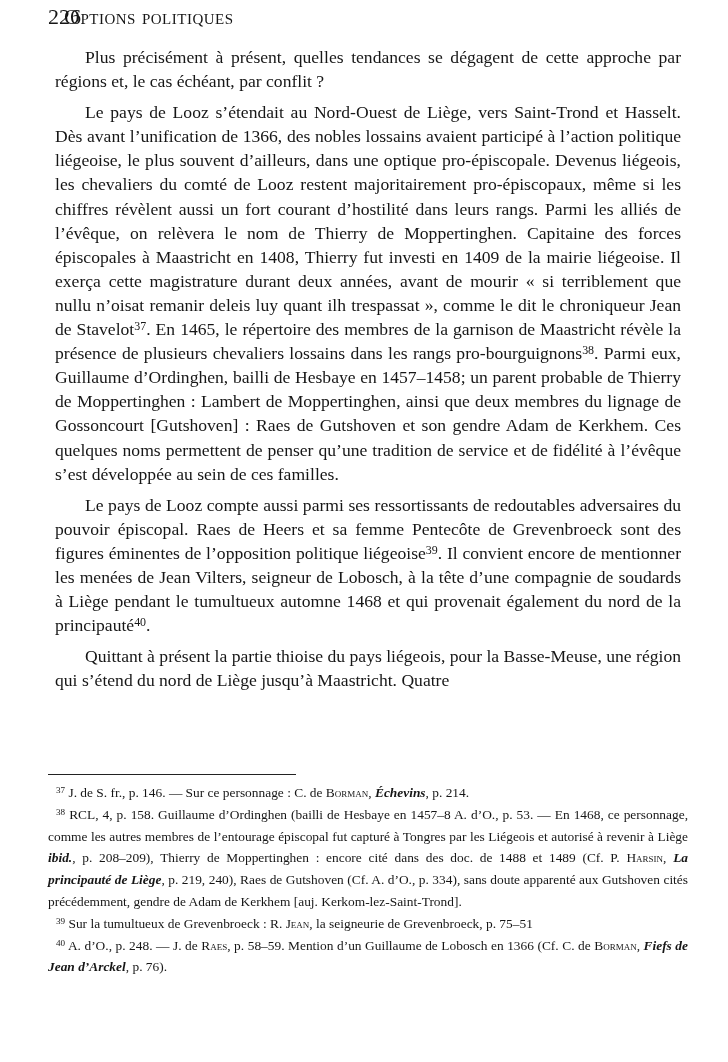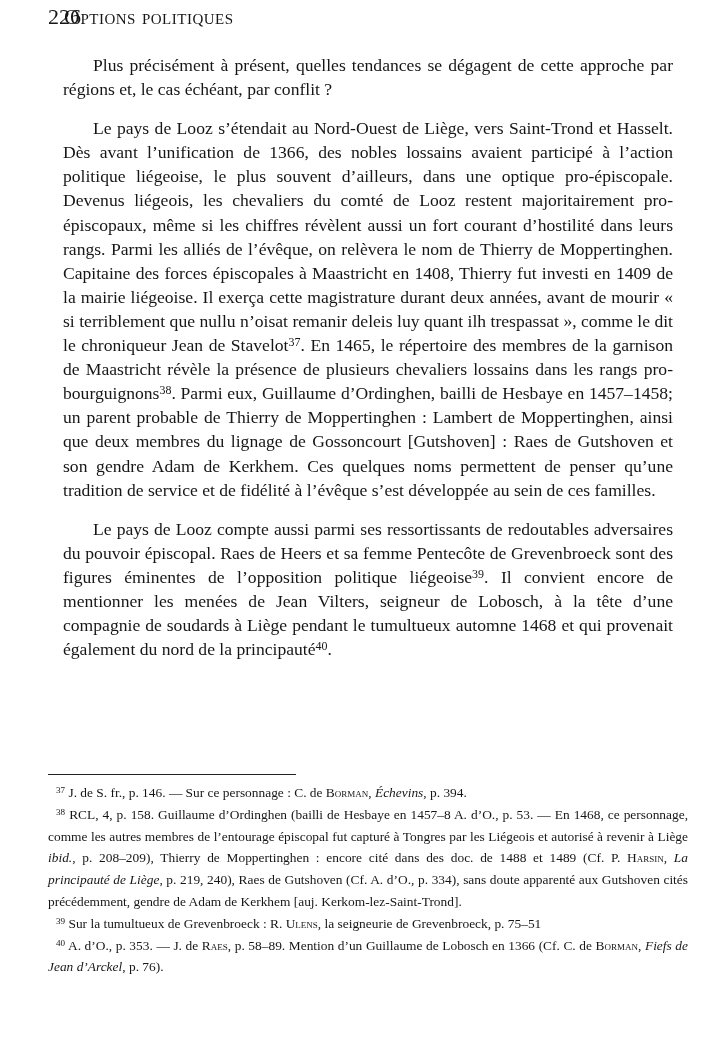--- a/index.html
+++ b/index.html
@@ -15,48 +15,49 @@
   }
   .page-number { position: absolute; left: 0; top: 0; }
   .running-head {
     position: absolute; left: 16px; right: 0; text-align: left; top: 0;
     font-variant: small-caps; letter-spacing: 0.5px;
   }
   .body-text {
     position: absolute; left: 48px; width: 640px; top: 38px;
     font-size: 17.6px; line-height: 24.1px; text-align: justify;
   }
-  .body-text p { margin: 15px; text-indent: 30px; }
+  .body-text p { margin: 7px; text-indent: 30px; }
   .fn-rule {
     position: absolute; left: 48px; top: 774px; width: 248px; height: 0;
     border-top: 1.5px solid #222;
   }
   .footnotes {
     position: absolute; left: 48px; width: 640px; top: 782px;
     font-size: 13.4px; line-height: 21.8px; text-align: justify;
   }
   .footnotes p { margin: 0; text-indent: 8px; }
   sup { font-size: 68%; line-height: 0; vertical-align: 0.45em; }
   .sc { font-variant: small-caps; }
-  .it { font-style: italic; }
+  .it { font-style: italic; font-weight: bold; }
 </style>
 </head>
 <body>
 
 <div class="header">
   <span class="page-number">226</span>
   <span class="running-head">Options politiques</span>
 </div>
 
 <div class="body-text" id="body-text">
     <p><span>Plus précisément à présent, quelles tendances se dégagent de cette approche par régions et, le cas échéant, par conflit ?</span></p>
     <p><span>Le pays de Looz s’étendait au Nord-Ouest de Liège, vers Saint-Trond et Hasselt. Dès avant l’unification de 1366, des nobles lossains avaient participé à l’action politique liégeoise, le plus souvent d’ailleurs, dans une optique pro-épiscopale. Devenus liégeois, les chevaliers du comté de Looz restent majoritairement pro-épiscopaux, même si les chiffres révèlent aussi un fort courant d’hostilité dans leurs rangs. Parmi les alliés de l’évêque, on relèvera le nom de Thierry de Moppertinghen. Capitaine des forces épiscopales à Maastricht en 1408, Thierry fut investi en 1409 de la mairie liégeoise. Il exerça cette magistrature durant deux années, avant de mourir « si terriblement que nullu n’oisat remanir deleis luy quant ilh trespassat », comme le dit le chroniqueur Jean de Stavelot</span><sup>37</sup><span>. En 1465, le répertoire des membres de la garnison de Maastricht révèle la présence de plusieurs chevaliers lossains dans les rangs pro-bourguignons</span><sup>38</sup><span>. Parmi eux, Guillaume d’Ordinghen, bailli de Hesbaye en 1457–1458; un parent probable de Thierry de Moppertinghen : Lambert de Moppertinghen, ainsi que deux membres du lignage de Gossoncourt [Gutshoven] : Raes de Gutshoven et son gendre Adam de Kerkhem. Ces quelques noms permettent de penser qu’une tradition de service et de fidélité à l’évêque s’est développée au sein de ces familles.</span></p>
     <p><span>Le pays de Looz compte aussi parmi ses ressortissants de redoutables adversaires du pouvoir épiscopal. Raes de Heers et sa femme Pentecôte de Grevenbroeck sont des figures éminentes de l’opposition politique liégeoise</span><sup>39</sup><span>. Il convient encore de mentionner les menées de Jean Vilters, seigneur de Lobosch, à la tête d’une compagnie de soudards à Liège pendant le tumultueux automne 1468 et qui provenait également du nord de la principauté</span><sup>40</sup><span>.</span></p>
+    <p><span>Quittant à présent la partie thioise du pays liégeois, pour la Basse-Meuse, une région qui s’étend du nord de Liège jusqu’à Maastricht. Quatre</span></p>
   </div>
 
 <div class="fn-rule"></div>
 
 <div class="footnotes" id="footnotes">
-    <p><sup>37</sup><span> J. de S. fr., p. 146. — Sur ce personnage : C. de </span><span class="sc">Borman</span><span>, </span><span class="it">Échevins</span><span>, p. 394.</span></p>
+    <p><sup>37</sup><span> J. de S. fr., p. 146. — Sur ce personnage : C. de </span><span class="sc">Borman</span><span>, </span><span class="it">Échevins</span><span>, p. 214.</span></p>
     <p><sup>38</sup><span> RCL, 4, p. 158. Guillaume d’Ordinghen (bailli de Hesbaye en 1457–8 A. d’O., p. 53. — En 1468, ce personnage, comme les autres membres de l’entourage épiscopal fut capturé à Tongres par les Liégeois et autorisé à revenir à Liège </span><span class="it">ibid.</span><span>, p. 208–209), Thierry de Moppertinghen : encore cité dans des doc. de 1488 et 1489 (Cf. P. </span><span class="sc">Harsin</span><span>, </span><span class="it">La principauté de Liège</span><span>, p. 219, 240), Raes de Gutshoven (Cf. A. d’O., p. 334), sans doute apparenté aux Gutshoven cités précédemment, gendre de Adam de Kerkhem [auj. Kerkom-lez-Saint-Trond].</span></p>
-    <p><sup>39</sup><span> Sur la tumultueux de Grevenbroeck : R. </span><span class="sc">Ulens</span><span>, la seigneurie de Grevenbroeck, p. 75–51</span></p>
-    <p><sup>40</sup><span> A. d’O., p. 353. — J. de </span><span class="sc">Raes</span><span>, p. 58–89. Mention d’un Guillaume de Lobosch en 1366 (Cf. C. de </span><span class="sc">Borman</span><span>, </span><span class="it">Fiefs de Jean d’Arckel</span><span>, p. 76).</span></p>
+    <p><sup>39</sup><span> Sur la tumultueux de Grevenbroeck : R. </span><span class="sc">Jean</span><span>, la seigneurie de Grevenbroeck, p. 75–51</span></p>
+    <p><sup>40</sup><span> A. d’O., p. 248. — J. de </span><span class="sc">Raes</span><span>, p. 58–59. Mention d’un Guillaume de Lobosch en 1366 (Cf. C. de </span><span class="sc">Borman</span><span>, </span><span class="it">Fiefs de Jean d’Arckel</span><span>, p. 76).</span></p>
   </div>
 
 </body></html>

